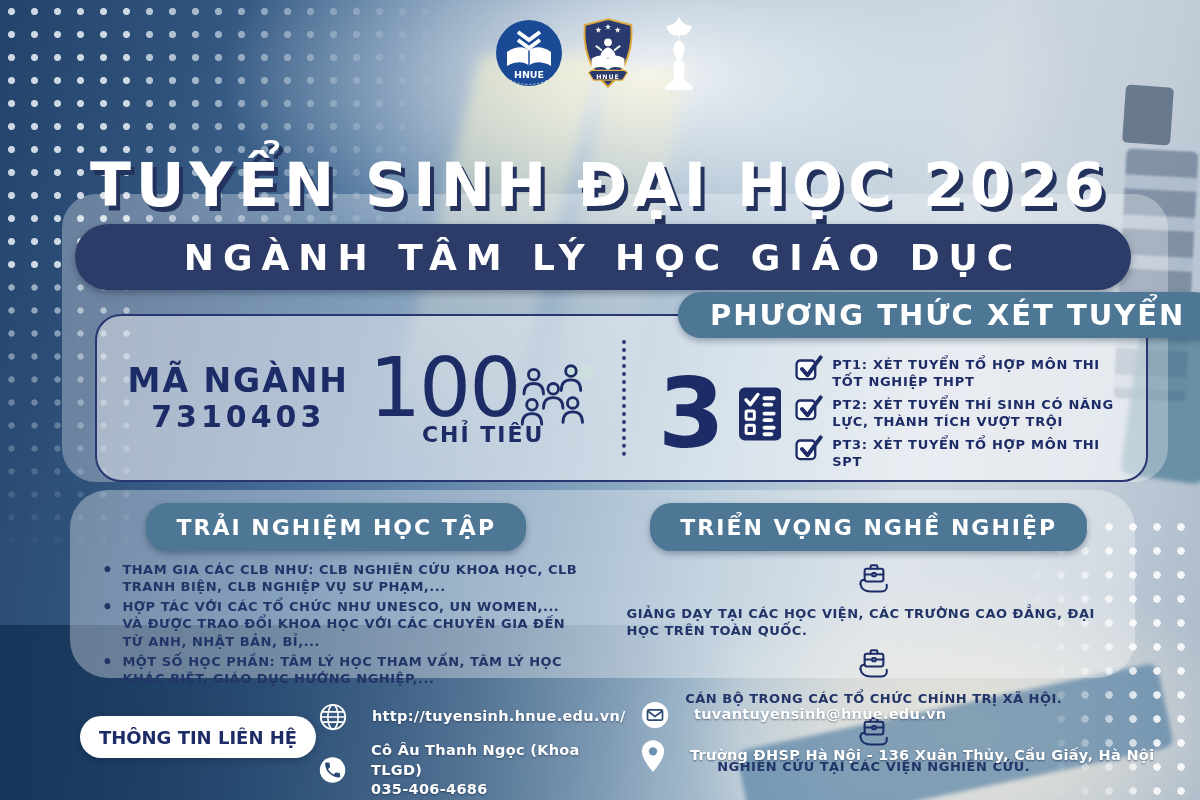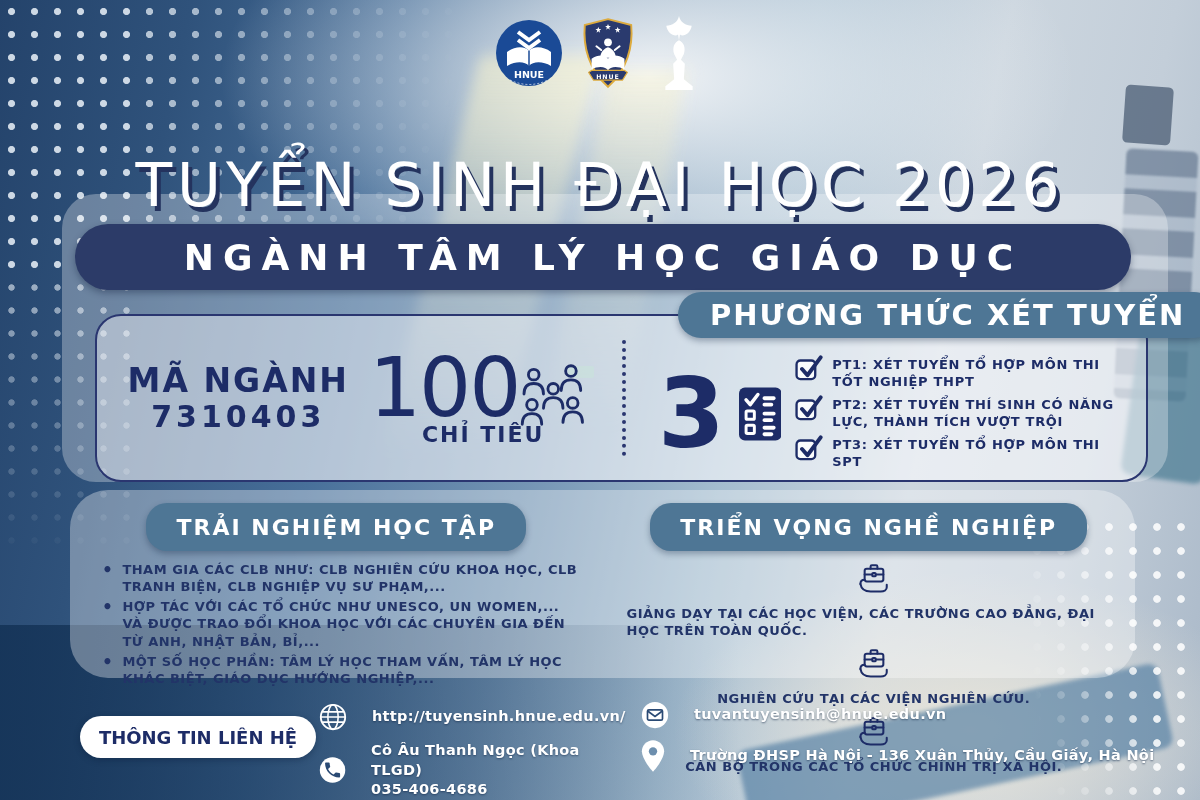--- a/index.html
+++ b/index.html
@@ -27,21 +27,21 @@
     background-image:radial-gradient(circle,rgba(216,226,236,.7) 2.8px,transparent 3.6px);background-size:23px 23px;
     -webkit-mask-image:linear-gradient(to bottom,#000 45%,transparent 95%);mask-image:linear-gradient(to bottom,#000 45%,transparent 95%);}
   .dots-br{right:0;bottom:0;width:175px;height:285px;
     background-image:radial-gradient(circle,rgba(255,255,255,.85) 3.4px,transparent 4.2px);background-size:24px 24px;
     -webkit-mask-image:linear-gradient(260deg,#000 38%,transparent 88%);mask-image:linear-gradient(260deg,#000 38%,transparent 88%);}
   
   .overlay-top{left:62px;top:194px;width:1106px;height:288px;background:rgba(255,255,255,.30);border-radius:34px;}
   
   .logos{left:0;right:0;top:14px;display:flex;justify-content:center;align-items:center;gap:16px;}
   
-  .title{left:0;right:0;top:110px;text-align:center;font-size:60px;font-weight:normal;color:#ffffff;letter-spacing:5px;text-shadow:4px 5px 0 #24335e;white-space:nowrap;}
+  .title{left:0;right:0;top:110px;text-align:center;font-size:60px;font-weight:bold;color:#ffffff;letter-spacing:5px;text-shadow:4px 5px 0 #24335e;white-space:nowrap;}
   .banner{left:75px;top:224px;width:1056px;height:66px;background:#2c3b68;border-radius:33px;display:flex;align-items:center;justify-content:center;color:#fff;font-weight:bold;font-size:36px;letter-spacing:9px;box-shadow:0 3px 7px rgba(10,20,50,.35);white-space:nowrap;}
   
   .info-box{left:95px;top:314px;width:1053px;height:168px;border:2px solid #2a3670;border-radius:26px;background:rgba(252,253,255,.42);display:flex;box-sizing:border-box;}
   .info-left{position:relative;width:525px;display:flex;align-items:center;justify-content:center;gap:20px;}
   .info-divider{position:absolute;left:525px;top:24px;bottom:24px;width:0;border-left:4px dotted #2a3670;}
   .major{text-align:center;color:#1d2c67;line-height:1.15;}
   .major-label{font-size:33px;font-weight:bold;letter-spacing:2px;}
   .major-code{font-size:30px;font-weight:bold;letter-spacing:4px;}
   .quota{color:#1d2c67;text-align:center;}
   .quota-row{display:flex;align-items:flex-end;}
@@ -228,32 +228,32 @@
         </li>
         <li>
           <svg width="36" height="34" viewBox="0 0 40 40" fill="none" stroke="#1d2c67" stroke-width="2.4" stroke-linecap="round" stroke-linejoin="round">
             <path d="M16 9 v-2.5 a1.5 1.5 0 0 1 1.5 -1.5 h5 a1.5 1.5 0 0 1 1.5 1.5 V9"></path>
             <rect x="9" y="9" width="22" height="15" rx="2.5"></rect>
             <path d="M9 16 h9 M22 16 h9"></path>
               <rect x="18" y="14" width="4" height="4" rx="1"></rect>
             <path d="M4 27 c1 6 6 9 12 9 h12 c4 0 7-2 7-5 v-3"></path>
             <path d="M4 27 c0-3 2-5 5-5"></path>
           </svg>
-          <span>NGHIÊN CỨU TẠI CÁC VIỆN NGHIÊN CỨU.</span>
+          <span>CÁN BỘ TRONG CÁC TỔ CHỨC CHÍNH TRỊ XÃ HỘI.</span>
         </li>
         <li>
           <svg width="36" height="34" viewBox="0 0 40 40" fill="none" stroke="#1d2c67" stroke-width="2.4" stroke-linecap="round" stroke-linejoin="round">
             <path d="M16 9 v-2.5 a1.5 1.5 0 0 1 1.5 -1.5 h5 a1.5 1.5 0 0 1 1.5 1.5 V9"></path>
             <rect x="9" y="9" width="22" height="15" rx="2.5"></rect>
             <path d="M9 16 h9 M22 16 h9"></path>
               <rect x="18" y="14" width="4" height="4" rx="1"></rect>
             <path d="M4 27 c1 6 6 9 12 9 h12 c4 0 7-2 7-5 v-3"></path>
             <path d="M4 27 c0-3 2-5 5-5"></path>
           </svg>
-          <span>CÁN BỘ TRONG CÁC TỔ CHỨC CHÍNH TRỊ XÃ HỘI.</span>
+          <span>NGHIÊN CỨU TẠI CÁC VIỆN NGHIÊN CỨU.</span>
         </li>
       </ul>
     </div>
   </section>
 
   <div class="abs contact-pill">
     <span>THÔNG TIN LIÊN HỆ</span>
   </div>
 
   <div class="abs c-col c-left">

